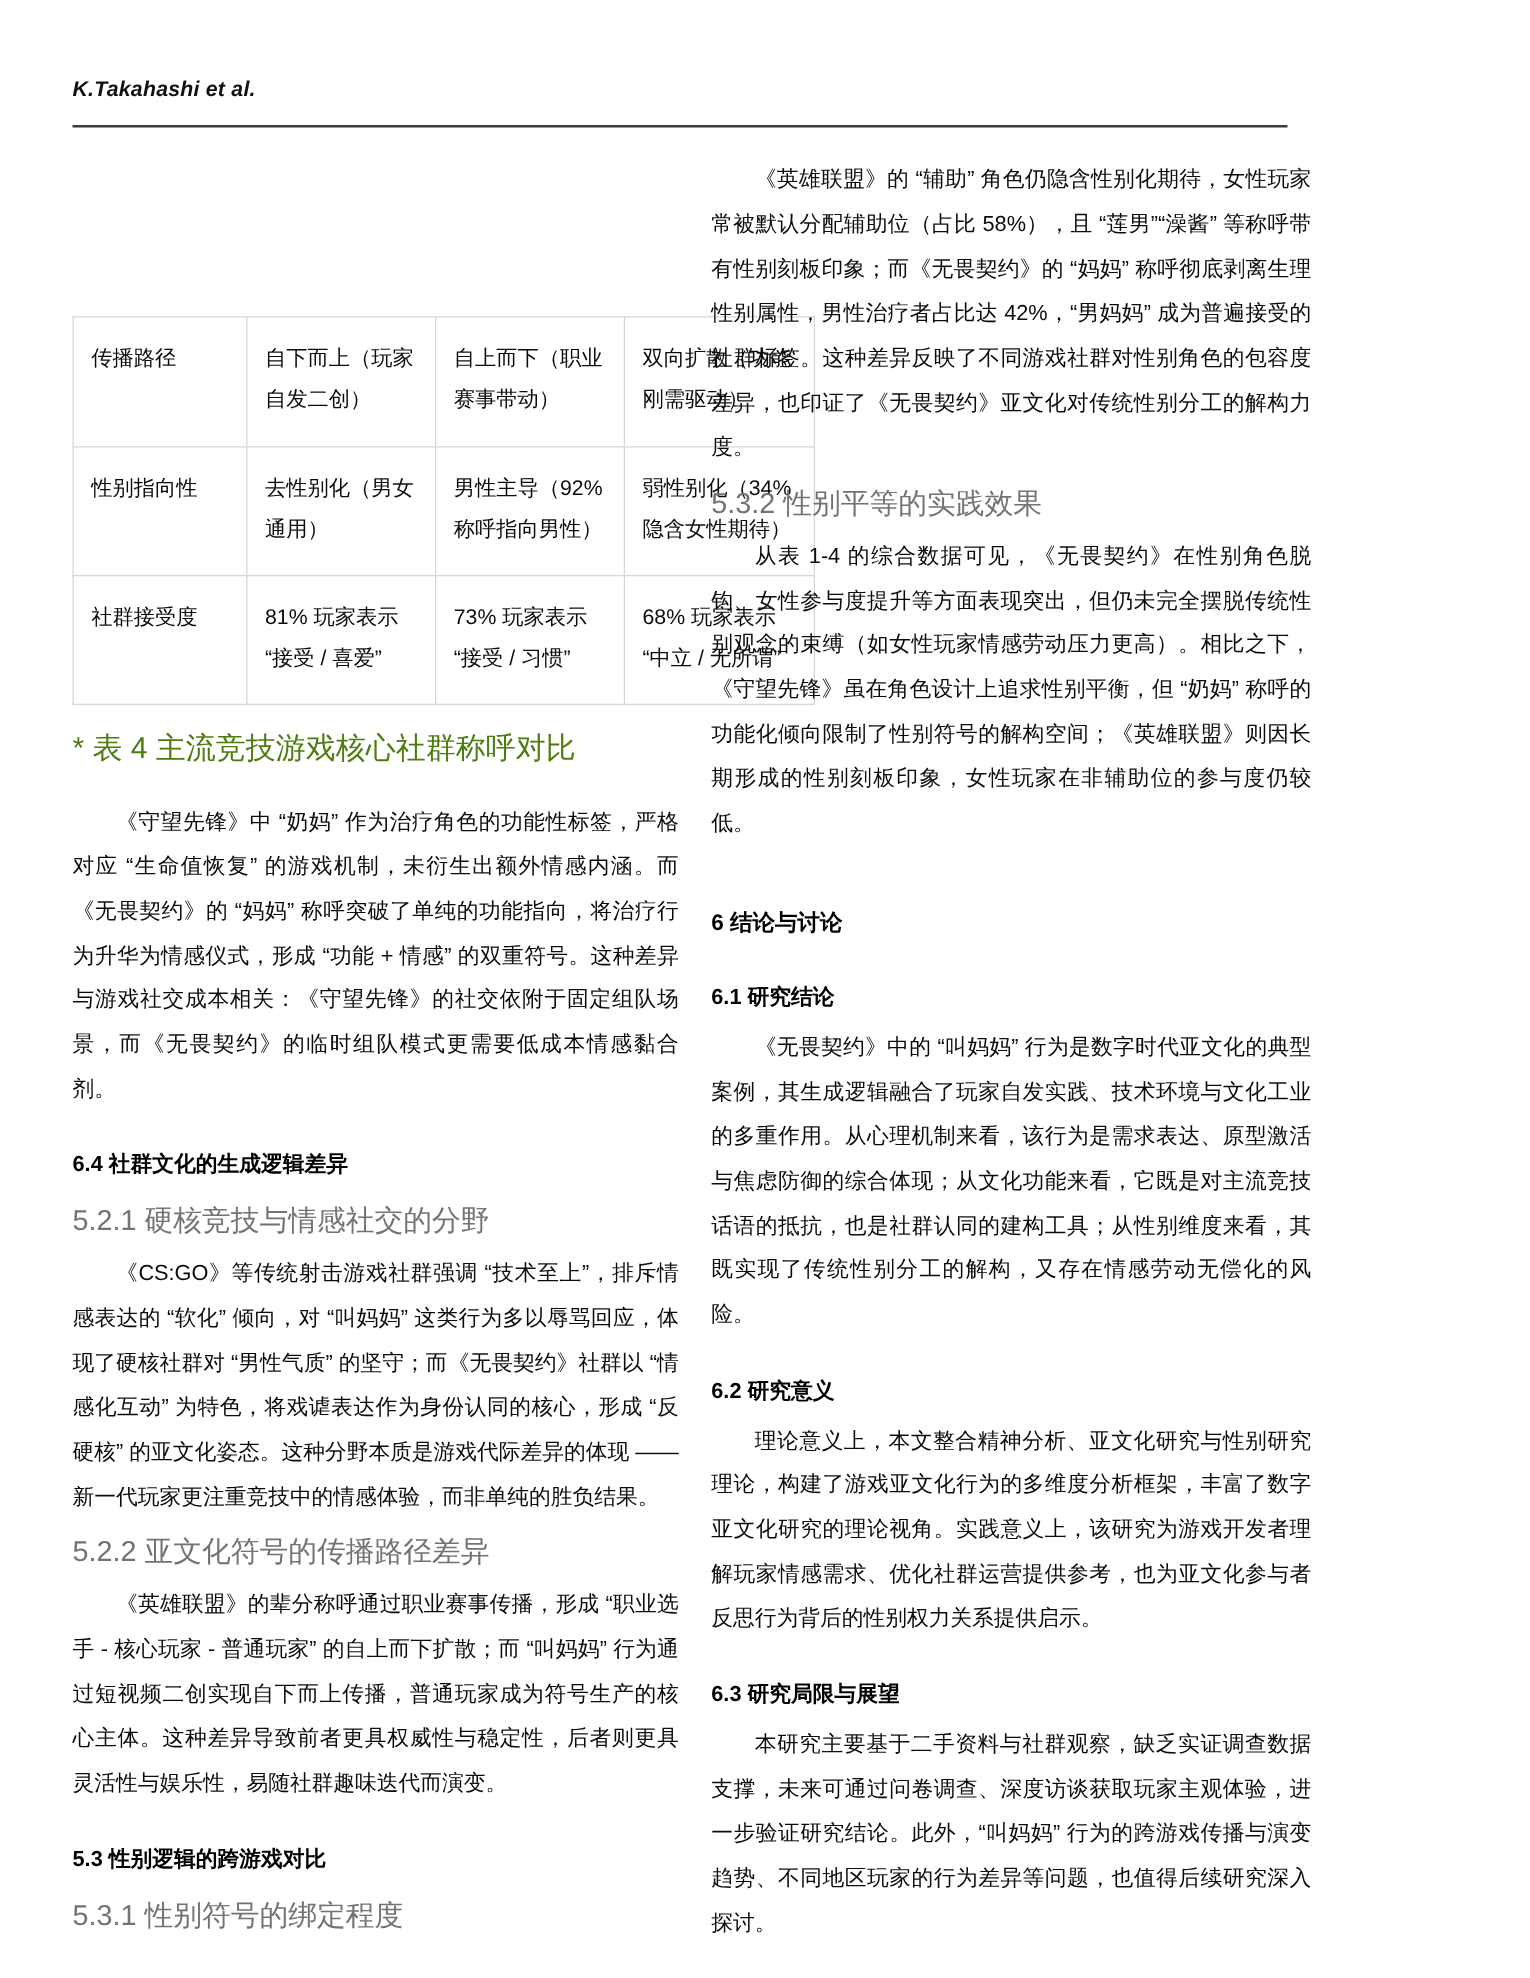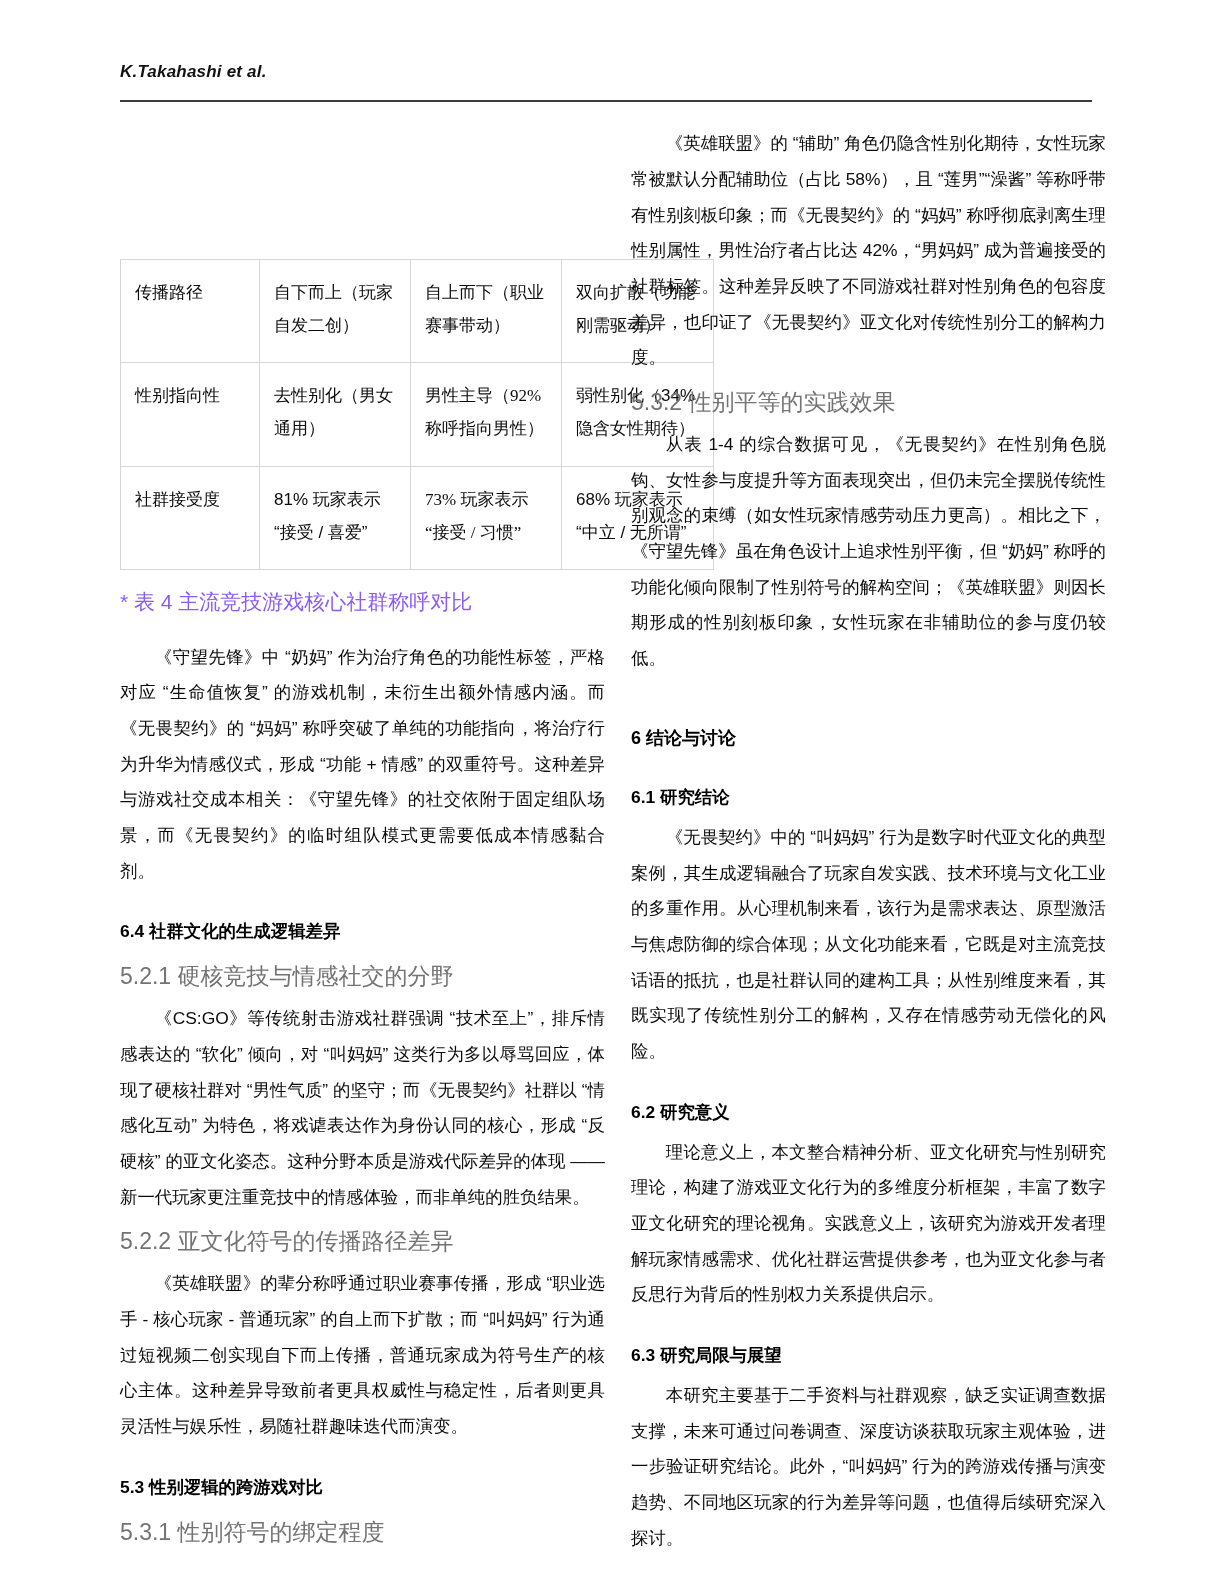--- a/index.html
+++ b/index.html
@@ -13,21 +13,21 @@
     height: 1582px;
     font-family: "Liberation Sans", "DejaVu Sans", sans-serif;
     color: #0b0b0b;
     -webkit-font-smoothing: antialiased;
   }
   .page {
     position: relative;
     width: 1224px;
     height: 1582px;
     box-sizing: border-box;
-    padding: 62px 118px 40px 120px;
+    padding: 62px 118px 40px 58px;
   }
 
   
   .running-head {
     font-family: "Liberation Sans", "DejaVu Sans", sans-serif;
     font-size: 17px;
     font-weight: bold;
     font-style: italic;
     letter-spacing: 0.2px;
     color: #111;
@@ -100,28 +100,28 @@
     border: 1px solid #d6d6d6;
     vertical-align: top;
     padding: 16px 12px 20px 14px;
     font-size: 17px;
     line-height: 1.95;
     color: #0b0b0b;
     word-break: break-word;
   }
   table.cmp-table td.c0 { width: 112px; }
   table.cmp-table td.c1 { width: 124px; }
-  table.cmp-table td.c2 { width: 124px; font-family: Liberation Serif, serif; }
+  table.cmp-table td.c2 { width: 124px; }
   table.cmp-table td.c3 { width: 125px; }
 
   .table-caption {
     margin: 12px 0 18px 0;
-    font-size: 21px;
+    font-size: 24px;
     line-height: 1.9;
-    color: #8b5cf6;
+    color: #4d7c0f;
   }
 </style>
 </head>
 <body>
 
 <div class="page">
 
   <div class="running-head">K.Takahashi et al.</div>
 
   <div class="head-rule"></div>

